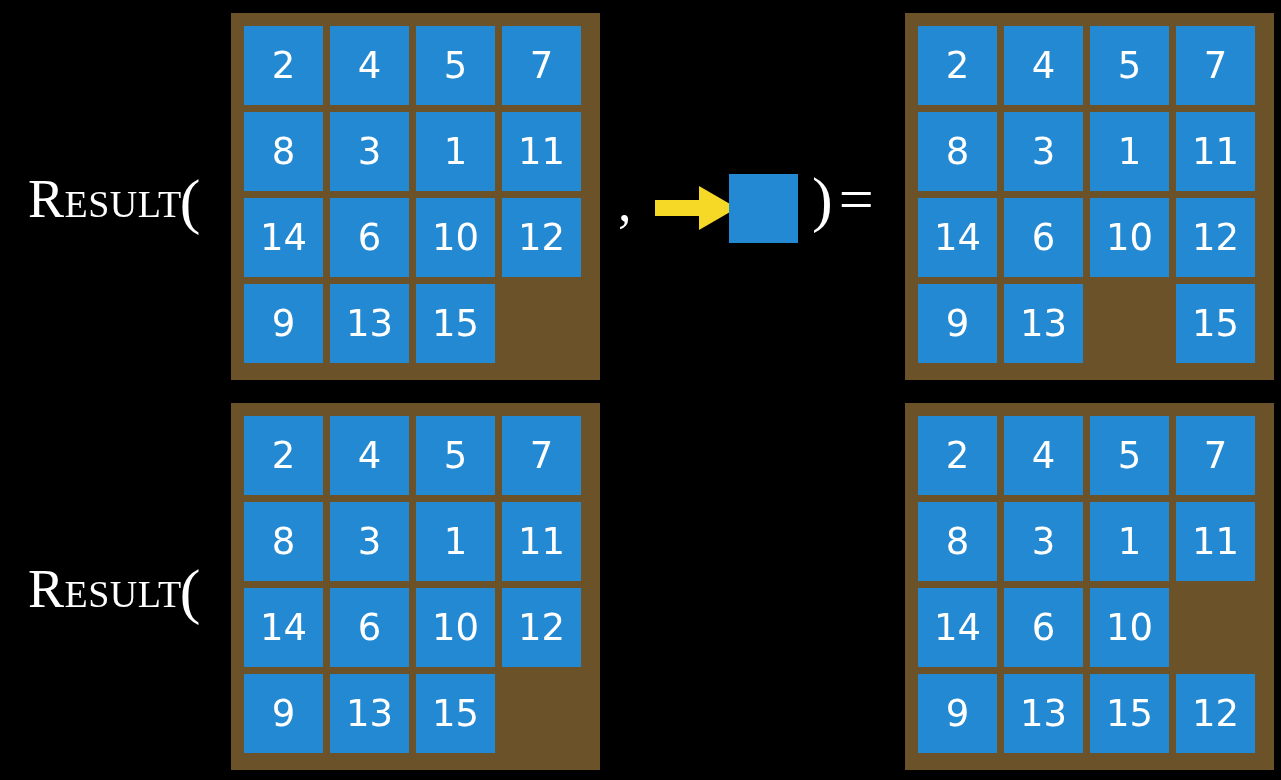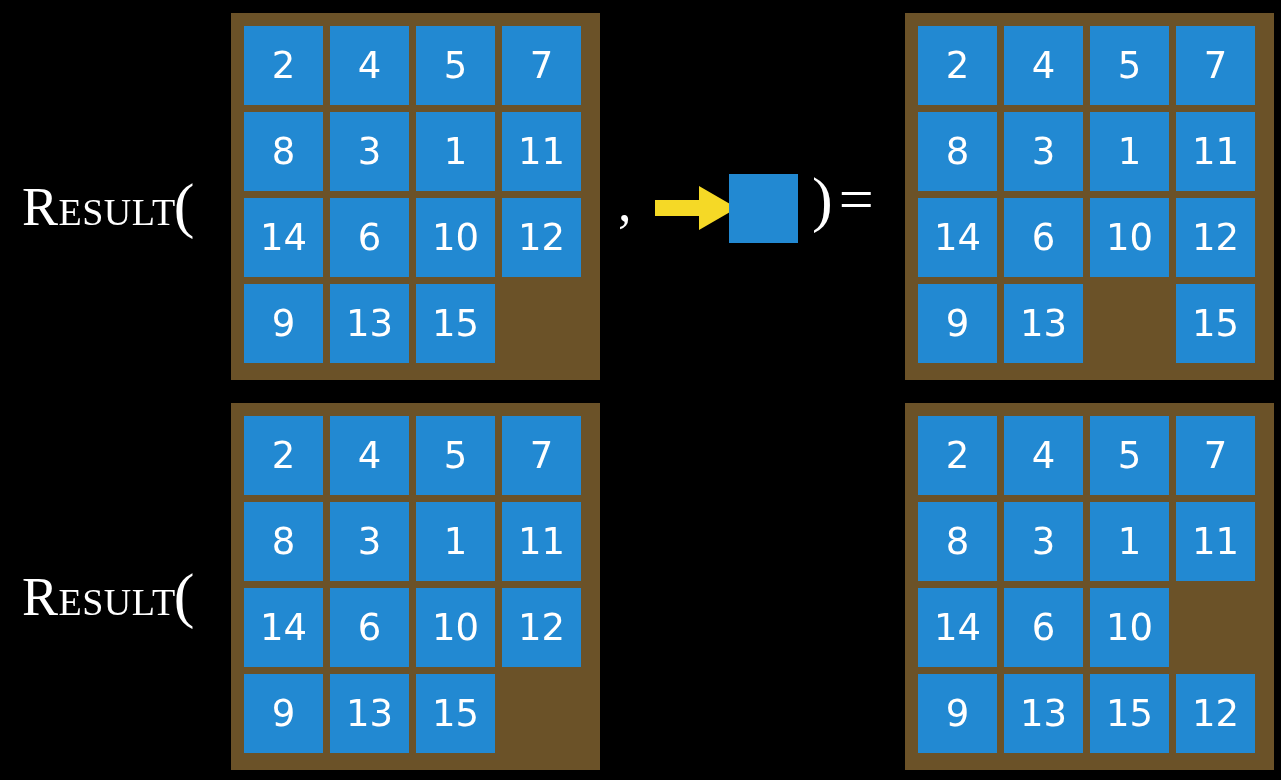--- a/index.html
+++ b/index.html
@@ -26,25 +26,25 @@
     left: 0;
     width: 1281px;
     height: 390px;
   }
   .row-top    { top: 0px; }
   .row-bottom { top: 390px; }
 
   
   .result-label {
     position: absolute;
-    left: 22px;
+    left: 28px;
     top: 164px;
     height: 70px;
     display: flex;
-    align-items: flex-end;
+    align-items: center;
     color: #ffffff;
     font-family: "Liberation Serif", "DejaVu Serif", serif;
     font-size: 54px;
     font-variant: small-caps;
     letter-spacing: 0.5px;
     white-space: nowrap;
     line-height: 1;
   }
   .result-label .paren {
     font-variant: normal;

